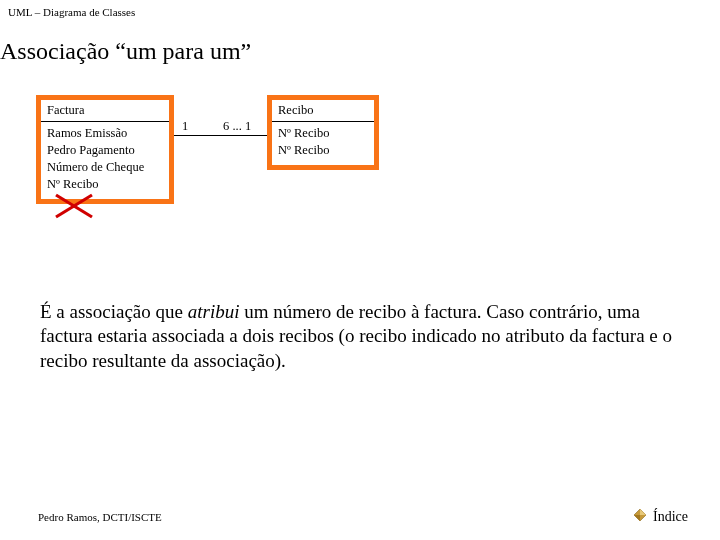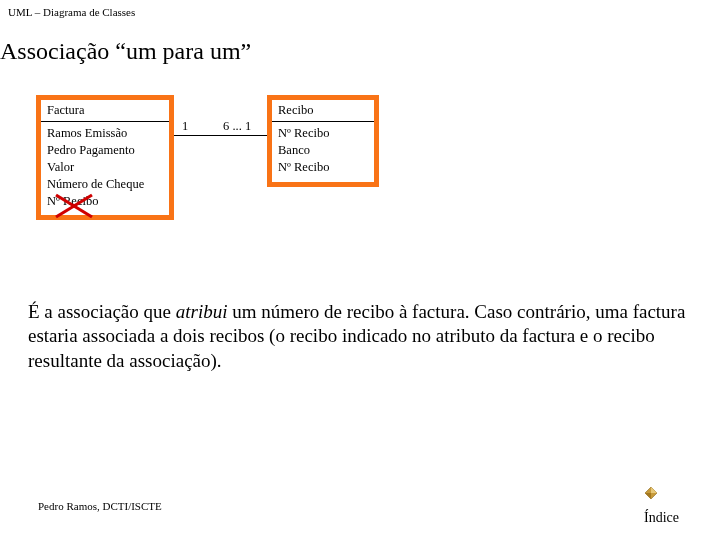--- a/index.html
+++ b/index.html
@@ -54,73 +54,71 @@
   }
   .red-x {
     position: absolute;
     width: 40px;
     height: 30px;
     pointer-events: none;
   }
   .body-text {
     font-size: 19px;
     line-height: 1.28;
-    margin: 45px 28px 0 28px;
+    margin: 45px 28px 0 40px;
   }
   .body-text .emph { font-style: italic; }
   .footer {
     position: absolute;
     bottom: 14px;
     left: 0;
-    right: 17px;
+    right: 8px;
     padding: 0 24px 0 38px;
     font-size: 11px;
     display: flex;
     justify-content: space-between;
     align-items: center;
   }
   .footer-right {
     font-size: 14px;
     display: flex;
+    align-items: center;
     gap: 6px;
-    flex-direction: column;
   }
   .bullet-icon {
     display: inline-block;
   }
 </style>
 </head>
 <body>
 
 <div class="header">UML – Diagrama de Classes</div>
 
 <div class="title">Associação “um para um”</div>
 
 <div class="diagram">
 
   <div class="uml-class" style="left:0; top:0;">
     <div class="name">Factura</div>
     <div class="attrs">
       <div class="attr-row">Ramos Emissão</div>
       <div class="attr-row">Pedro Pagamento</div>
-      <div class="attr-row">Valor</div>
       <div class="attr-row">Número de Cheque</div>
       <div class="attr-row">Nº Recibo</div>
     </div>
   </div>
 
   <div class="assoc-line" style="left:138px; top:40px; width:93px;"></div>
   <div class="mult" style="left:146px; top:24px;">1</div>
   <div class="mult" style="left:187px; top:24px;">6 ... 1</div>
 
   <div class="uml-class" style="left:231px; top:0; width:112px;">
     <div class="name">Recibo</div>
     <div class="attrs">
       <div class="attr-row">Nº Recibo</div>
-      <div class="attr-row">Banco</div>
       <div class="attr-row">Nº Recibo</div>
     </div>
   </div>
 
   <svg class="red-x" style="left:18px; top:96px;" viewBox="0 0 40 30">
     <line x1="2" y1="4" x2="38" y2="26" stroke="#d00000" stroke-width="3.2"></line>
     <line x1="2" y1="26" x2="38" y2="4" stroke="#d00000" stroke-width="3.2"></line>
   </svg>
 
 </div>

